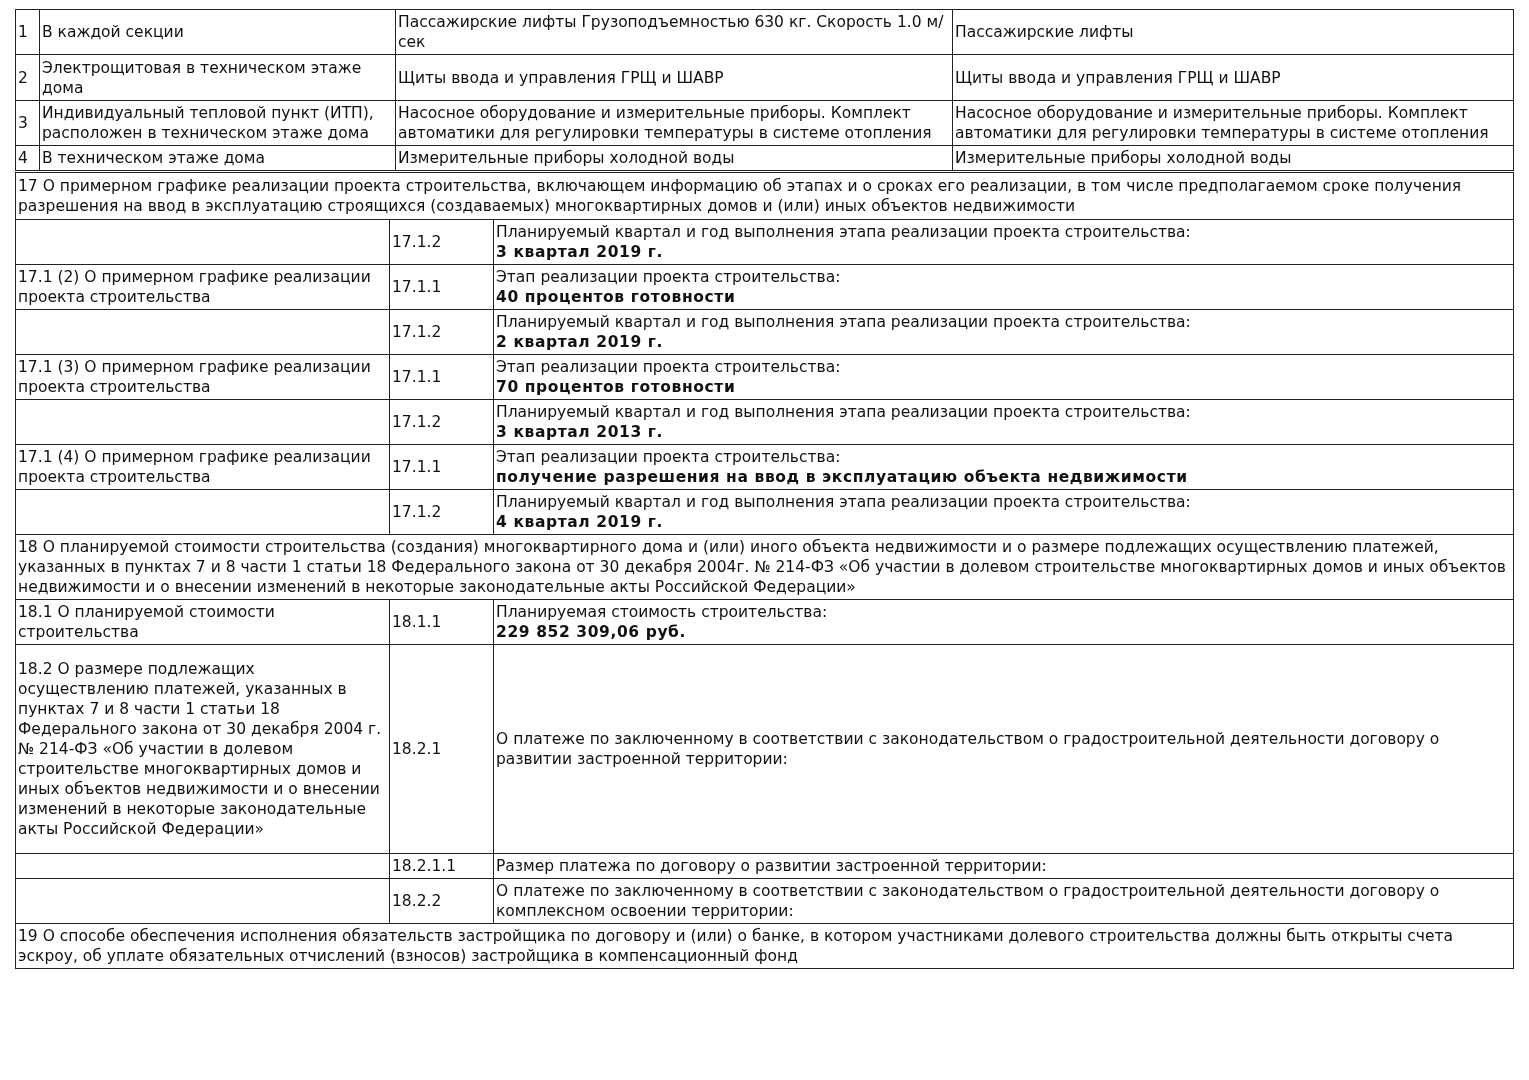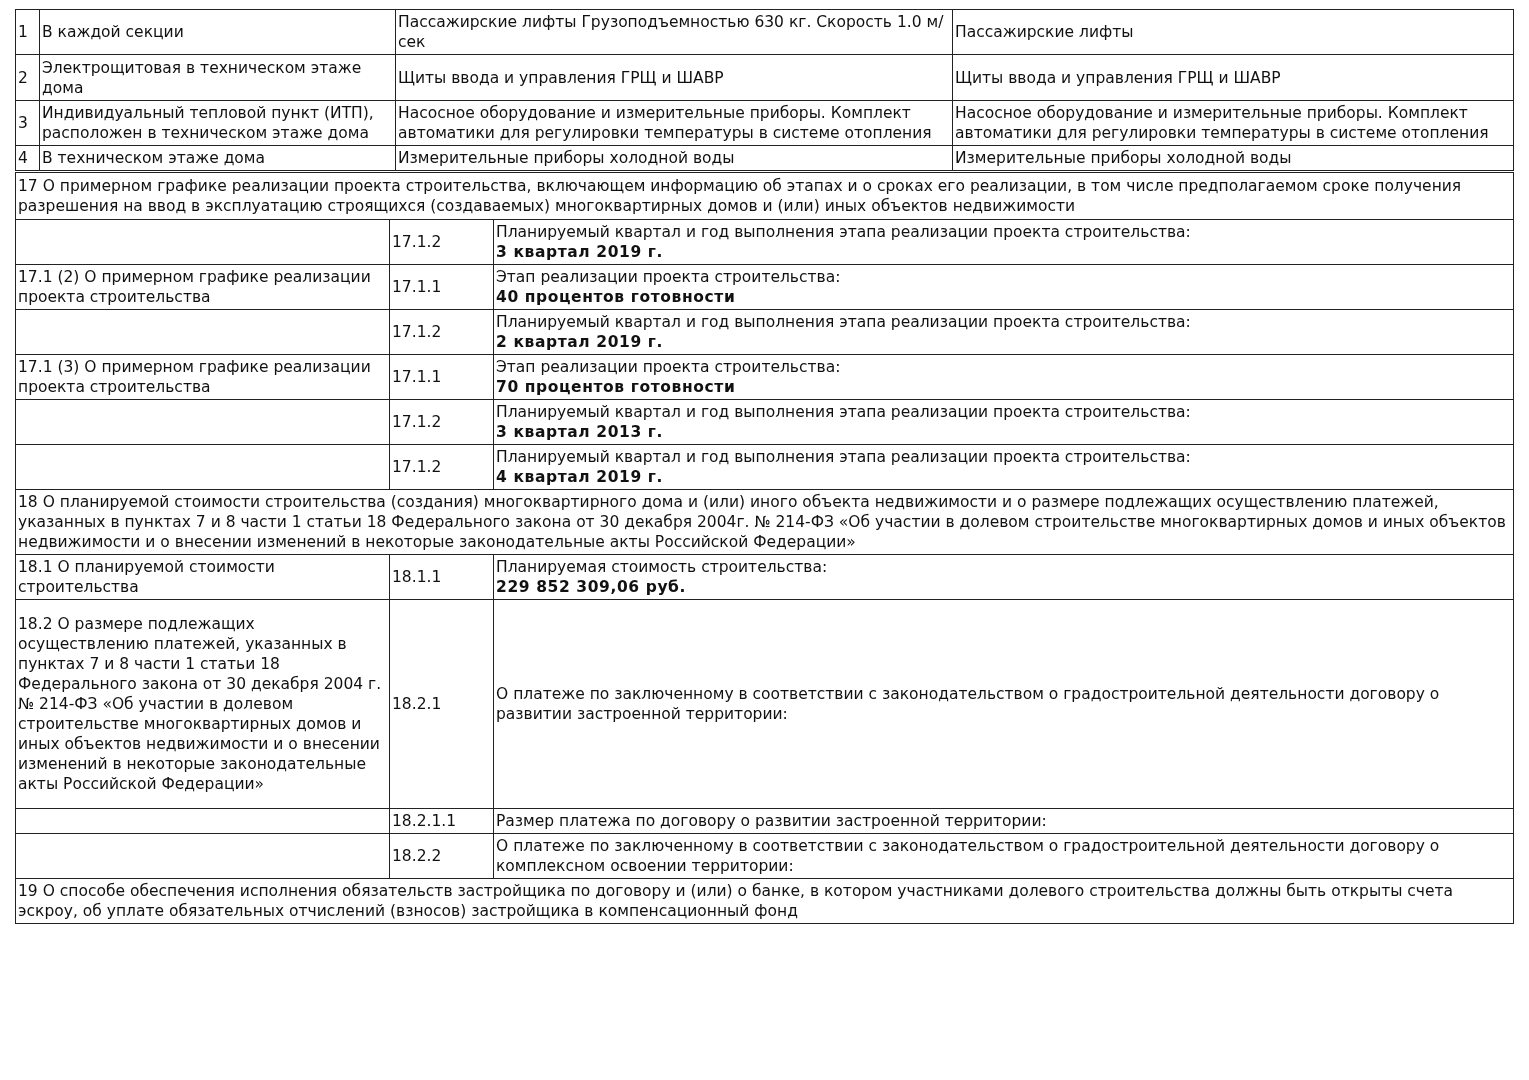--- a/index.html
+++ b/index.html
@@ -100,20 +100,28 @@
   <tr style="height:45px">
     <td></td>
     <td>17.1.2</td>
     <td>
           <span class="lbl">Планируемый квартал и год выполнения этапа реализации проекта строительства:</span>
           <span class="val b">3 квартал 2013 г.</span>
         </td>
   </tr>
 
   <tr style="height:45px">
+    <td>17.1 (4) О примерном графике реализации проекта строительства</td>
+    <td>17.1.1</td>
+    <td>
+          <span class="lbl">Этап реализации проекта строительства:</span>
+          <span class="val b">получение разрешения на ввод в эксплуатацию объекта недвижимости</span>
+        </td>
+  </tr>
+  <tr style="height:45px">
     <td></td>
     <td>17.1.2</td>
     <td>
           <span class="lbl">Планируемый квартал и год выполнения этапа реализации проекта строительства:</span>
           <span class="val b">4 квартал 2019 г.</span>
         </td>
   </tr>
 
   <tr style="height:65px">
     <td colspan="3">18 О планируемой стоимости строительства (создания) многоквартирного дома и (или) иного объекта недвижимости и о размере подлежащих осуществлению платежей, указанных в пунктах 7 и 8 части 1 статьи 18 Федерального закона от 30 декабря 2004г. № 214-ФЗ «Об участии в долевом строительстве многоквартирных домов и иных объектов недвижимости и о внесении изменений в некоторые законодательные акты Российской Федерации»</td>

